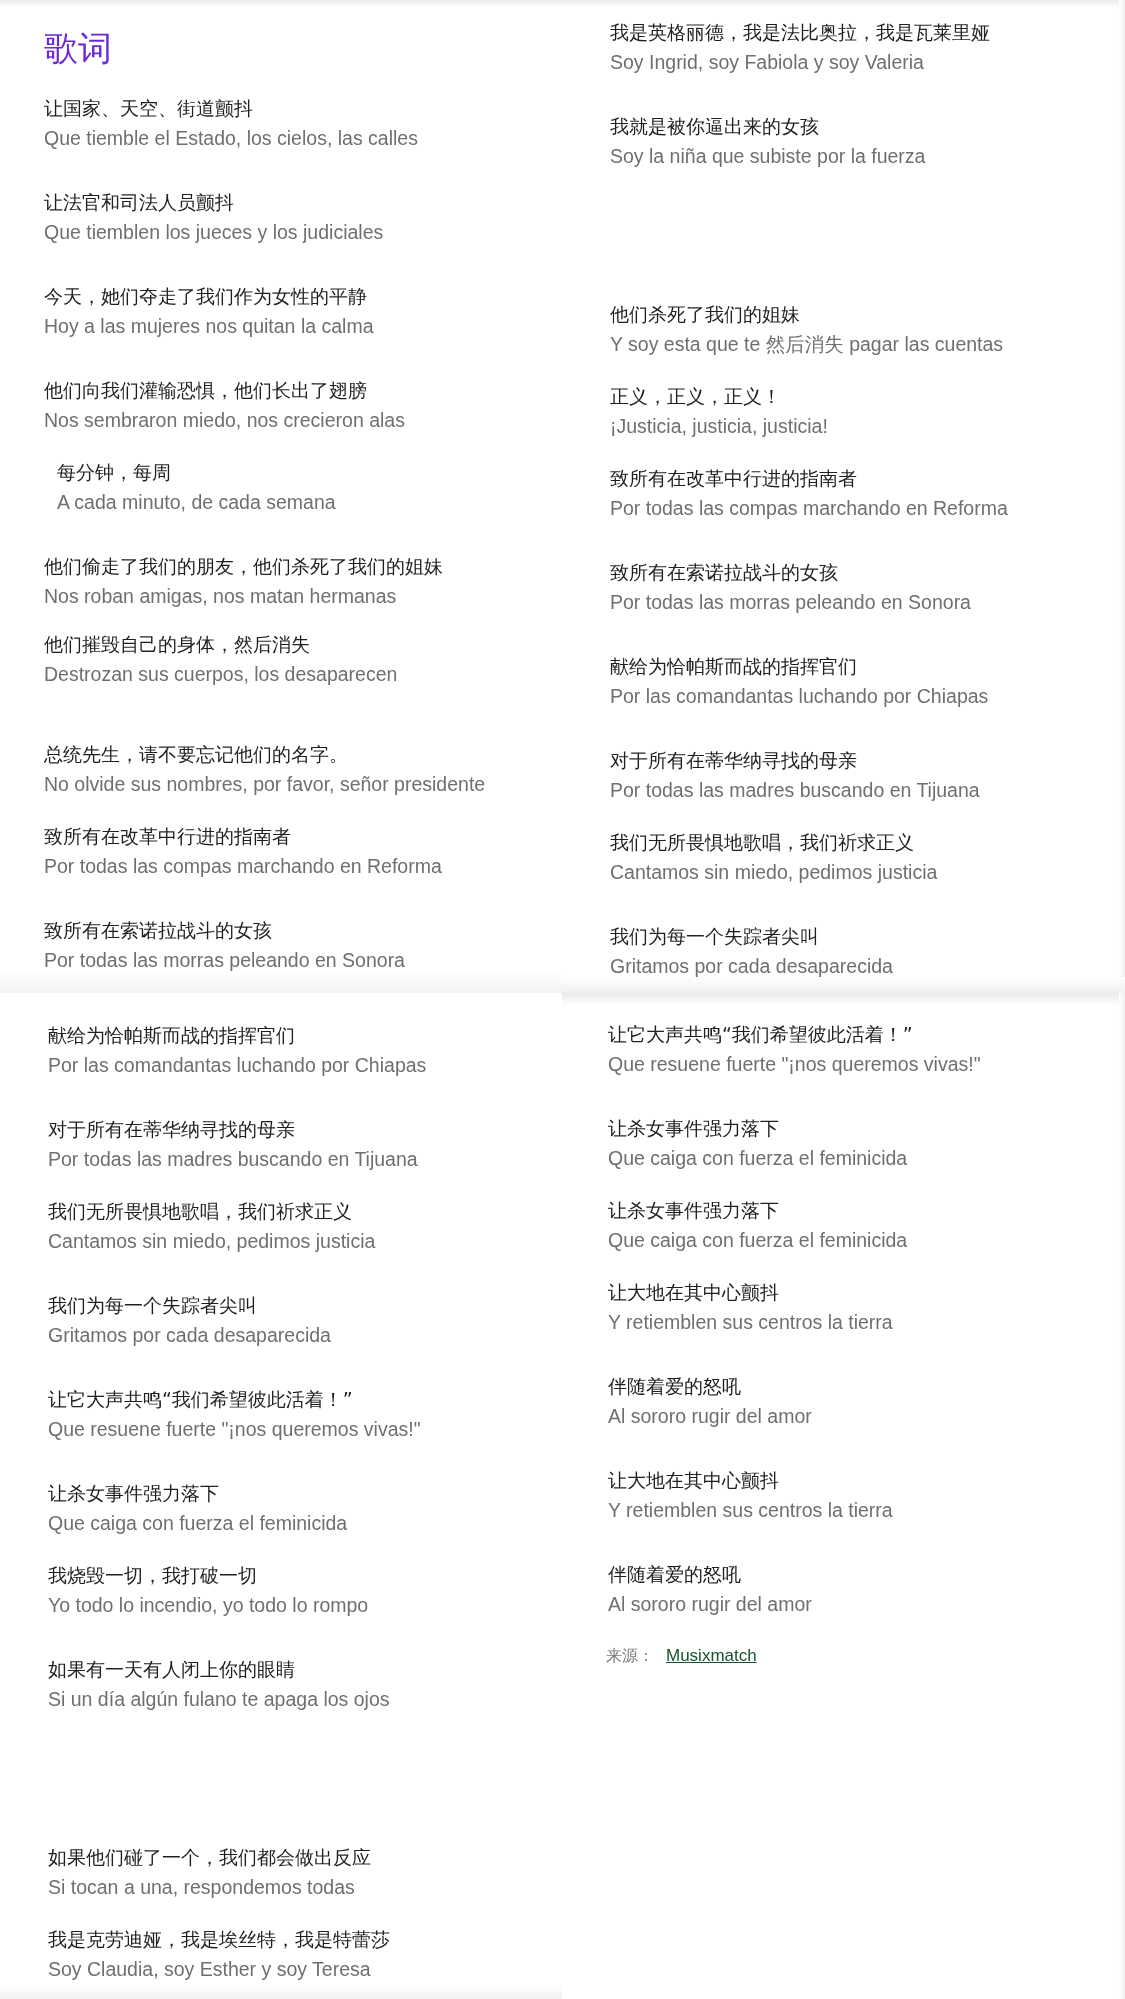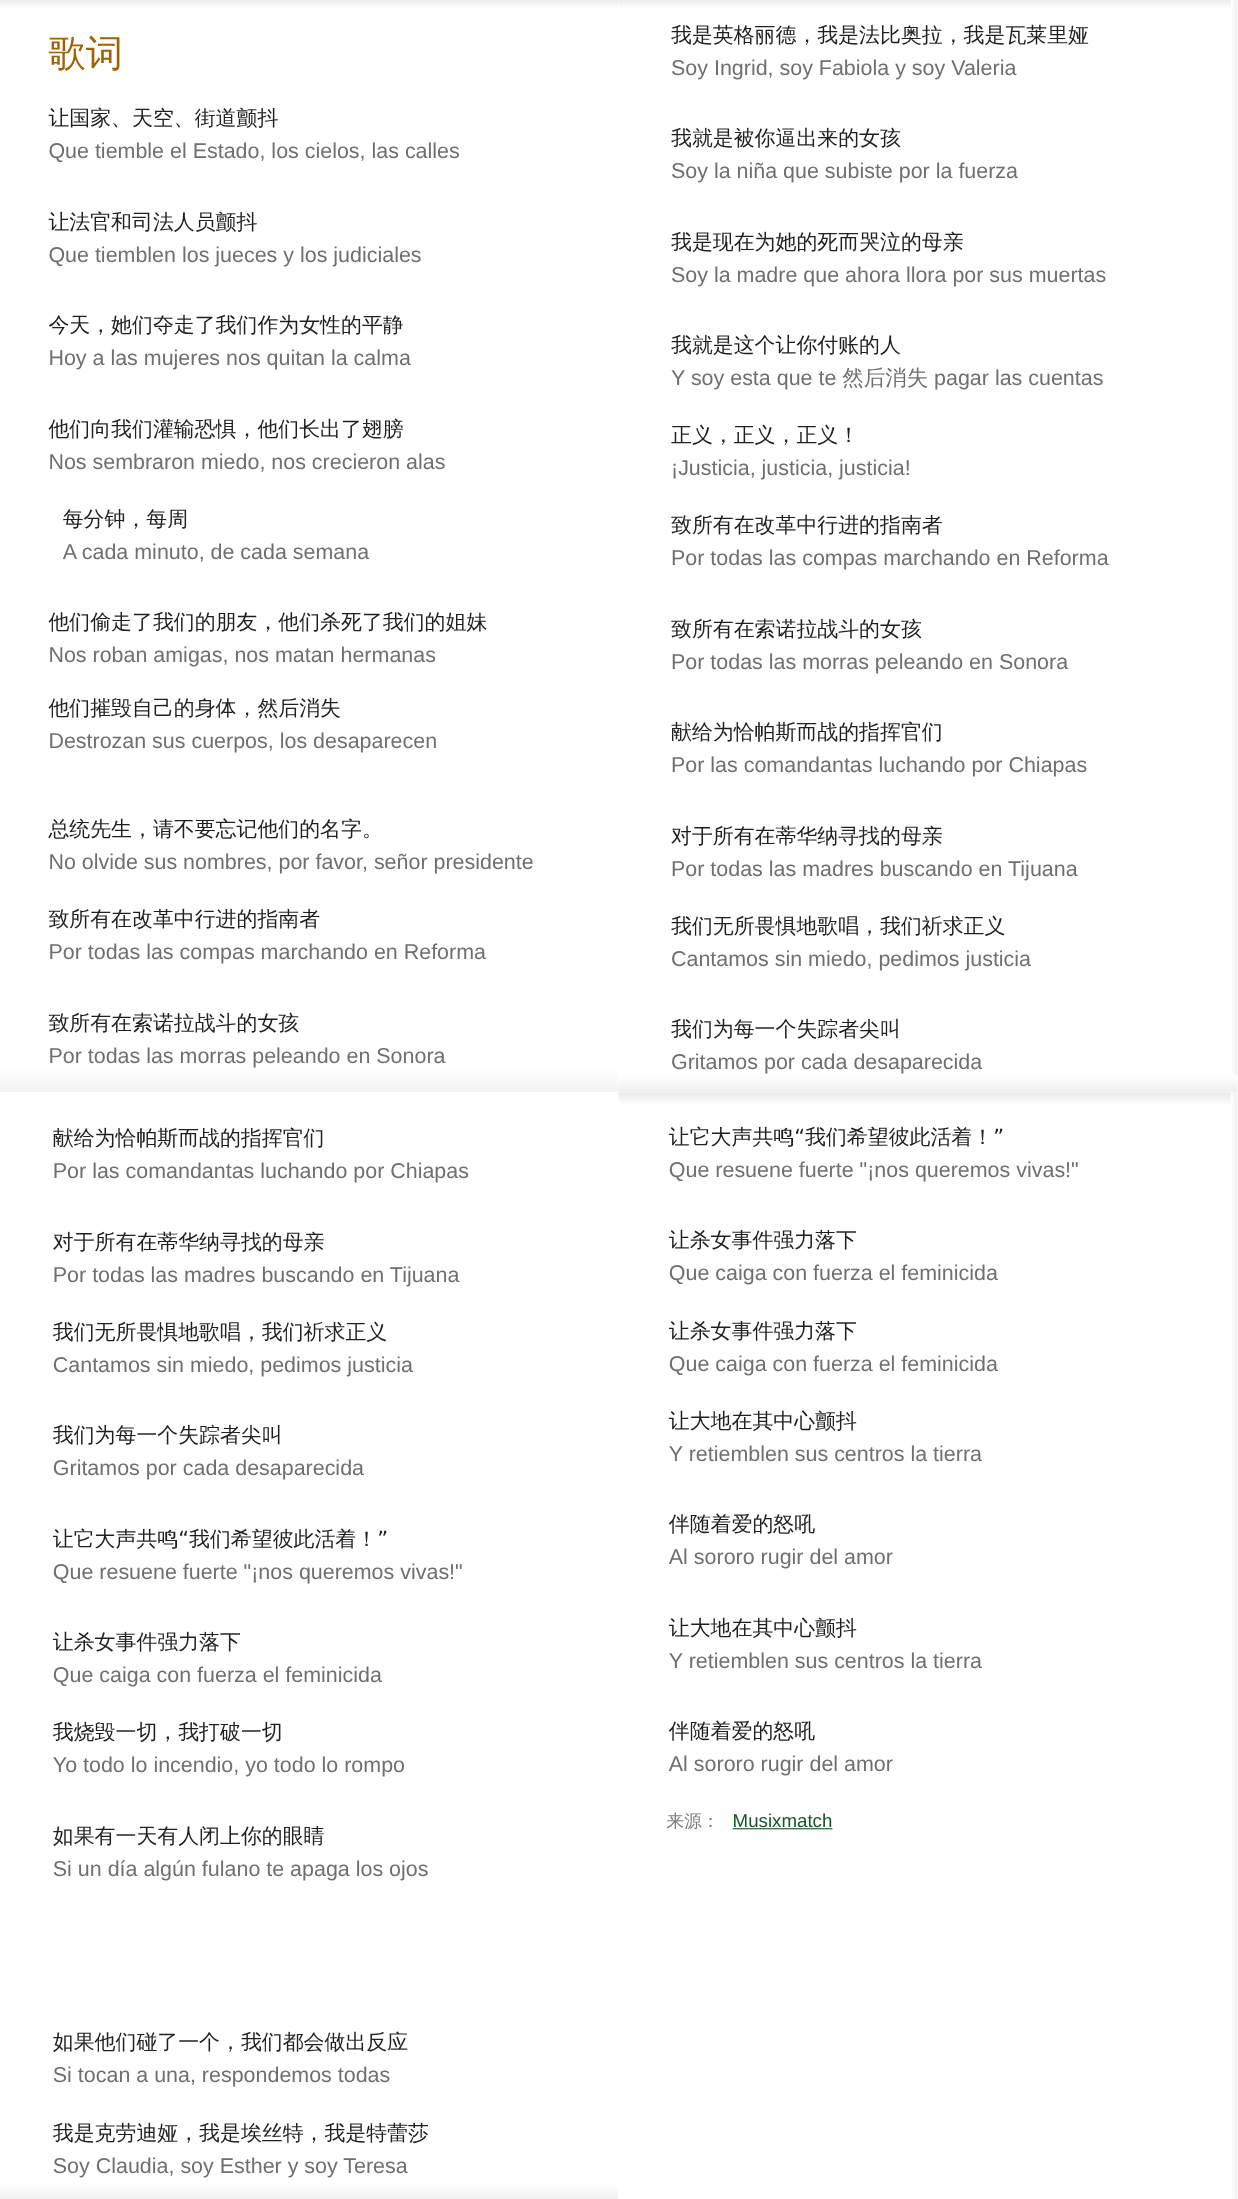--- a/index.html
+++ b/index.html
@@ -53,21 +53,21 @@
     .panel.tr .edge-r, .panel.br .edge-r {
       position: absolute; right: 0; top: 0; bottom: 0; width: 6px;
       background: linear-gradient(to right, #ffffff, #f0f0f0);
     }
 
     .title {
       position: absolute;
       left: 44px;
       top: 26px;
       font-size: 34px;
-      color: #a16207;
+      color: #6d28d9;
       font-weight: normal;
       margin: 0;
     }
     .line {
       position: absolute;
       white-space: nowrap;
     }
     .zh {
       display: block;
       font-size: 19px;
@@ -149,26 +149,22 @@
   <div class="edge-r"></div>
 
   <div class="line" style="left:48px;top:20px">
     <span class="zh">我是英格丽德，我是法比奥拉，我是瓦莱里娅</span>
     <span class="es">Soy Ingrid, soy Fabiola y soy Valeria</span>
   </div>
   <div class="line" style="left:48px;top:114px">
     <span class="zh">我就是被你逼出来的女孩</span>
     <span class="es">Soy la niña que subiste por la fuerza</span>
   </div>
-  <div class="line" style="left:48px;top:208px">
-    <span class="zh">我是现在为她的死而哭泣的母亲</span>
-    <span class="es">Soy la madre que ahora llora por sus muertas</span>
-  </div>
   <div class="line" style="left:48px;top:302px">
-    <span class="zh">我就是这个让你付账的人</span>
+    <span class="zh">他们杀死了我们的姐妹</span>
     <span class="es">Y soy esta que te 然后消失 pagar las cuentas</span>
   </div>
   <div class="line" style="left:48px;top:384px">
     <span class="zh">正义，正义，正义！</span>
     <span class="es">¡Justicia, justicia, justicia!</span>
   </div>
   <div class="line" style="left:48px;top:466px">
     <span class="zh">致所有在改革中行进的指南者</span>
     <span class="es">Por todas las compas marchando en Reforma</span>
   </div>

